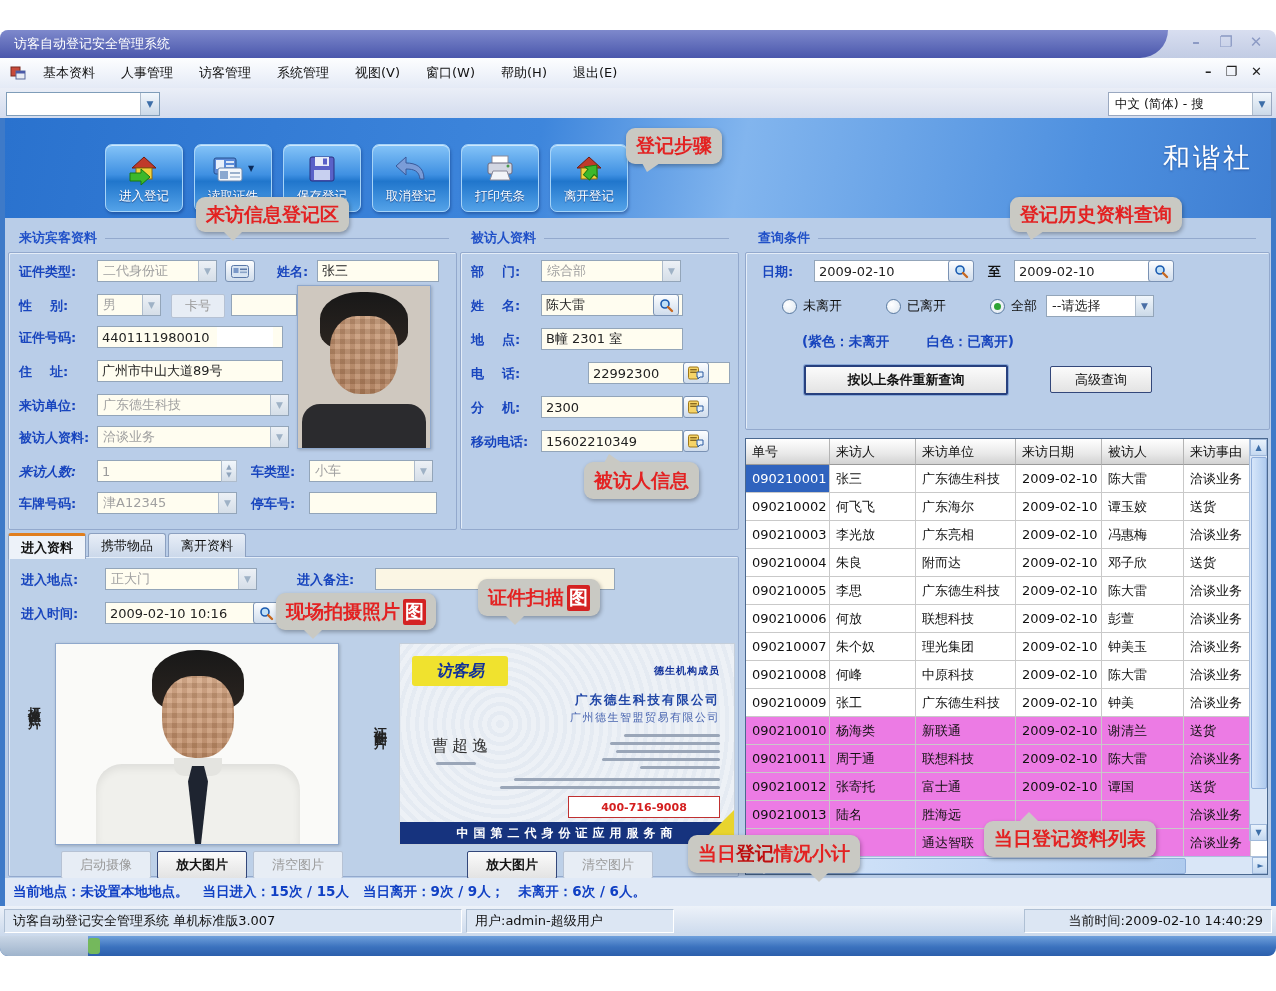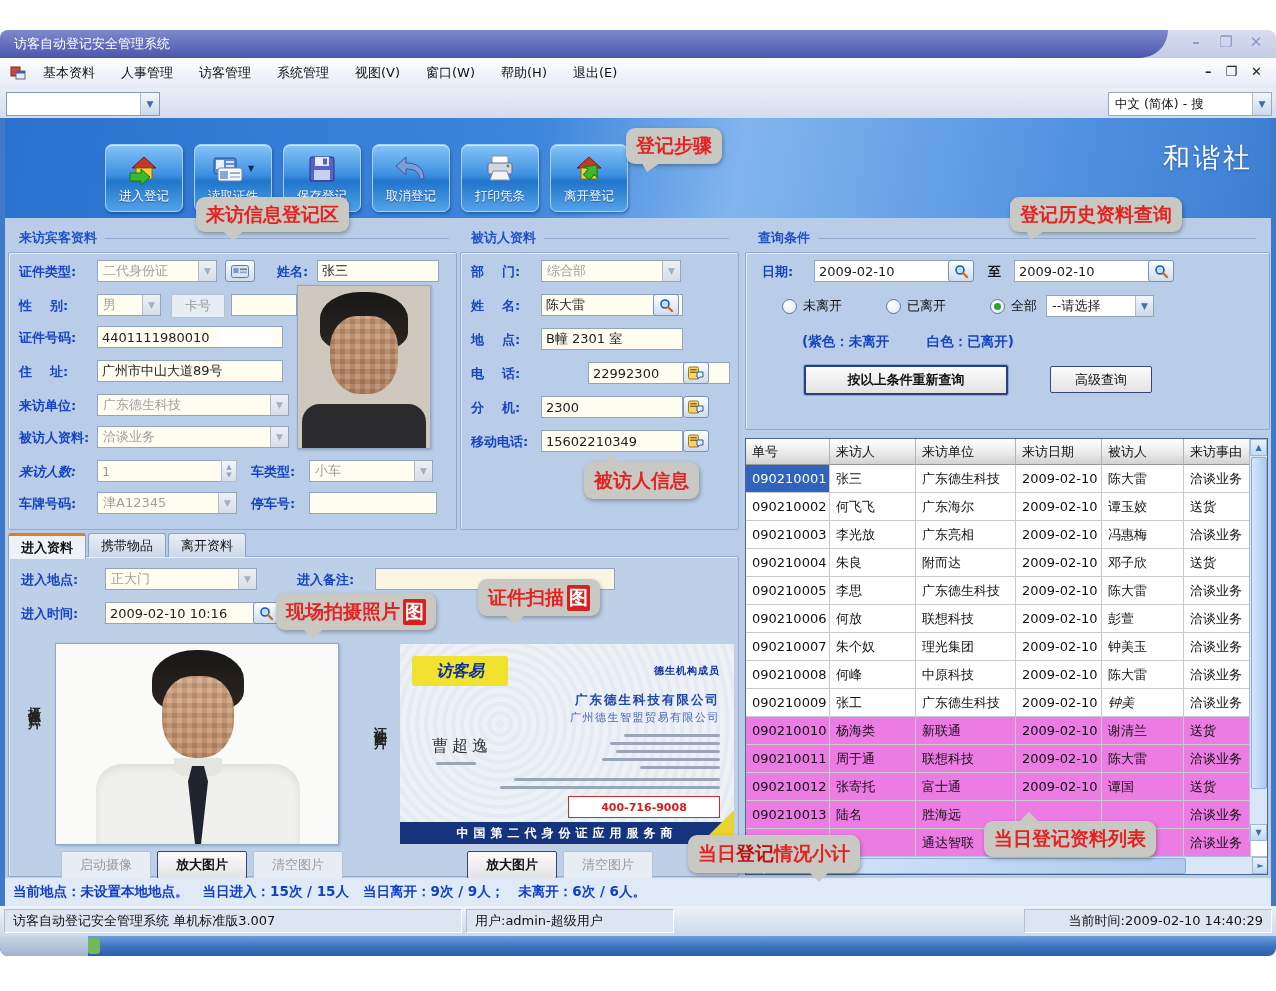--- a/index.html
+++ b/index.html
@@ -486,21 +486,21 @@
           <div class="tcell" style="width: 100px;">中原科技</div>
           <div class="tcell" style="width: 86px;">2009-02-10</div>
           <div class="tcell" style="width: 82px;">陈大雷</div>
           <div class="tcell" style="width: 67px;">洽谈业务</div>
         </div>
         <div class="trow">
           <div class="tcell" style="width: 84px;">090210009</div>
           <div class="tcell" style="width: 86px;">张工</div>
           <div class="tcell" style="width: 100px;">广东德生科技</div>
           <div class="tcell" style="width: 86px;">2009-02-10</div>
-          <div class="tcell" style="width: 82px; font-style: italic;">钟美</div>
+          <div class="tcell" style="width: 82px;">钟美</div>
           <div class="tcell" style="width: 67px;">洽谈业务</div>
         </div>
         <div class="trow pink">
           <div class="tcell" style="width: 84px;">090210010</div>
           <div class="tcell" style="width: 86px;">杨海类</div>
           <div class="tcell" style="width: 100px;">新联通</div>
           <div class="tcell" style="width: 86px;">2009-02-10</div>
           <div class="tcell" style="width: 82px;">谢清兰</div>
           <div class="tcell" style="width: 67px;">送货</div>
         </div>

